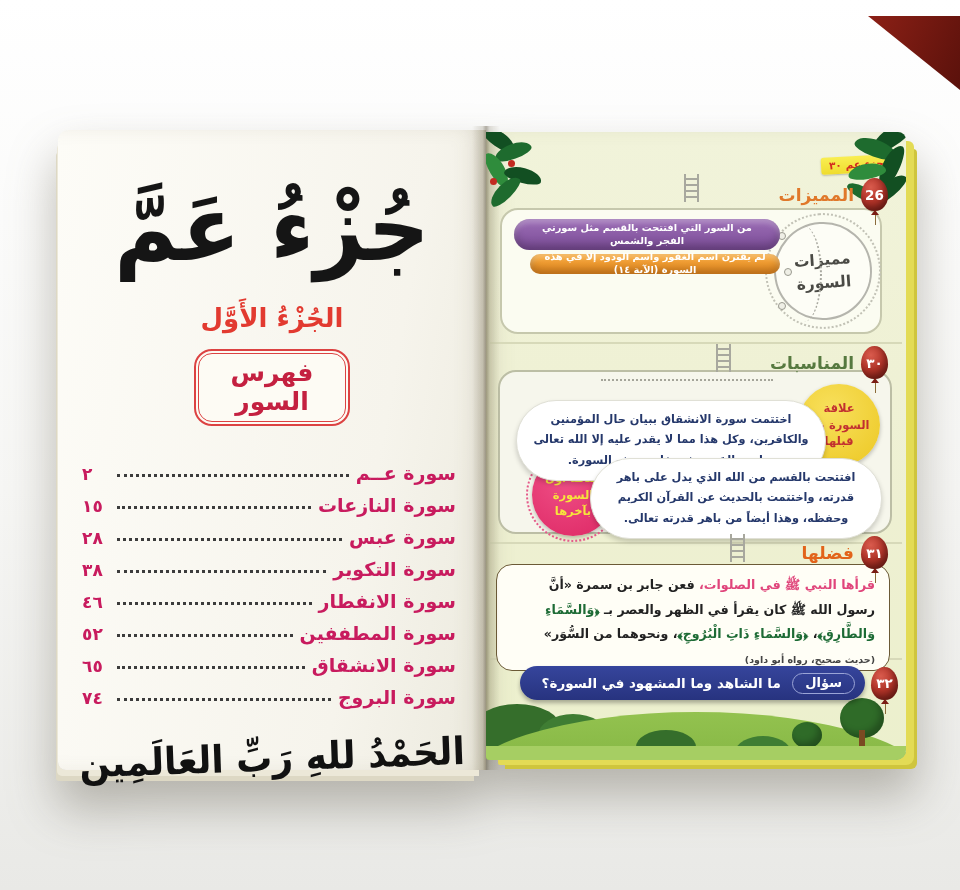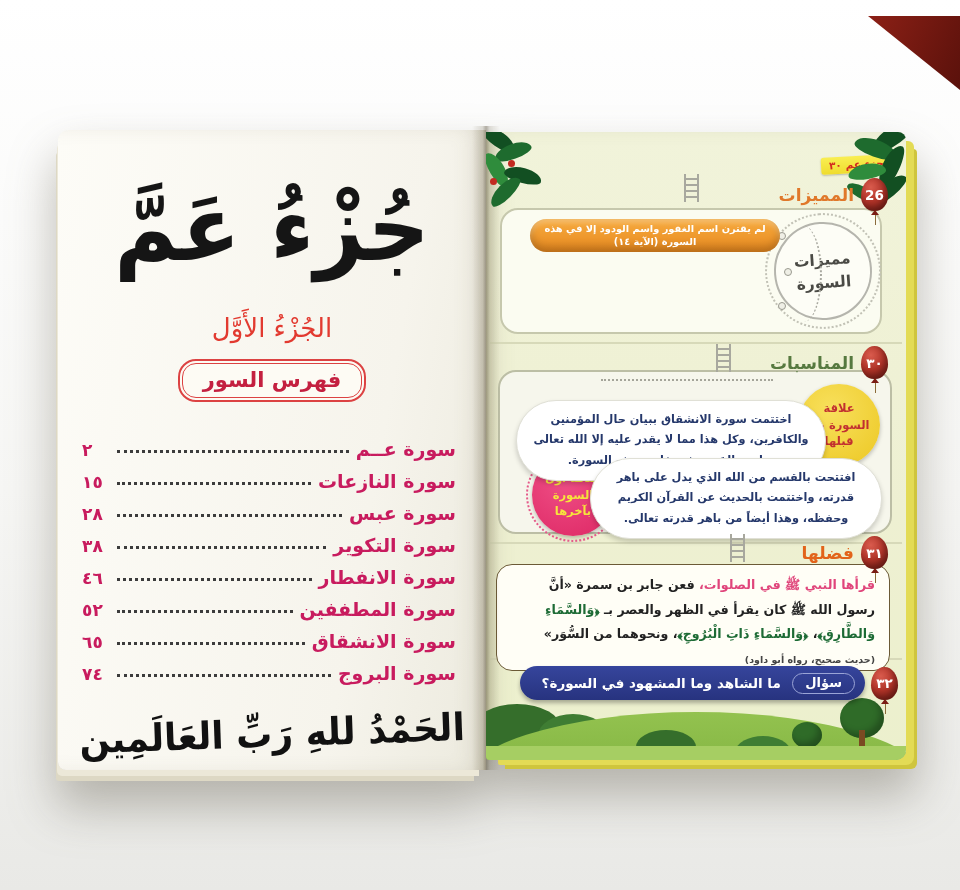--- a/index.html
+++ b/index.html
@@ -26,23 +26,23 @@
     background:linear-gradient(180deg,#f1f3da 0%,#eef0d2 60%,#ecf0cd 100%);
     border-radius:0 8px 10px 4px;
     box-shadow:10px 7px 0 -2px #e3db55, 15px 13px 0 -4px #cfc53d, inset 16px 0 24px -14px rgba(120,110,80,.35);
     overflow:hidden;}
   .spine{position:absolute; left:414px; top:8px; width:28px; height:644px; z-index:3;
     background:linear-gradient(90deg,rgba(0,0,0,0) 0%,rgba(90,80,50,.18) 38%,rgba(60,50,25,.38) 50%,rgba(90,80,50,.16) 64%,rgba(0,0,0,0) 100%);}
   
   .callig{margin-top:22px; height:150px; display:flex; align-items:center; justify-content:center;
     font-size:86px; font-weight:bold; color:#151515; letter-spacing:-2px;
     font-family:"DejaVu Serif","DejaVu Sans",serif; transform:scaleY(1.06);}
-  .subtitle{margin-top:11px; font-size:26px; font-weight:normal; color:#e23a30;text-align:center;}
-  .index-pill{position:relative; margin:16px auto 0; width:188px; padding:7px 15px 8px;
-    border:2px solid #dc4242; border-radius:18px; color:#c42040; font-weight:bold; font-size:21px; background:#fdfbf4;}
+  .subtitle{margin-top:1px; font-size:26px; font-weight:bold; color:#e23a30;text-align:center;}
+  .index-pill{position:relative; margin:16px auto 0; width:156px; padding:7px 15px 8px;
+    border:2px solid #dc4242; border-radius:18px; color:#c42040; font-weight:bold; font-size:25px; background:#fdfbf4;}
   .index-pill::after{content:""; position:absolute; inset:2px; border:1px solid #dc4242; border-radius:14px;}
   .toc{margin:26px 30px 0 24px;}
   .toc-row{display:flex; direction:rtl; align-items:flex-end; height:32px; font-weight:bold;}
   .toc-name{color:#c81b5e; font-size:19px; white-space:nowrap;}
   .toc-dots{flex:1; border-bottom:3px dotted #3c3c3c; margin:0 7px 7px 7px; height:1px;}
   .toc-num{color:#c81b5e; font-size:17px; min-width:28px; text-align:left; direction:ltr;}
   .footer-callig{margin-top:28px; font-size:36px; font-weight:bold; color:#111;
     font-family:"DejaVu Serif","DejaVu Sans",serif; transform:rotate(-2deg) scaleY(1.05);}
   
   .page-right .divider{position:absolute; left:4px; right:4px; height:2px; background:#d7d9b9;}
@@ -71,21 +71,21 @@
     display:flex; align-items:center; justify-content:center; text-align:center;
     color:#4a4a45; font-weight:bold; font-size:15.5px; line-height:1.5;
     transform:rotate(-4deg); font-family:"DejaVu Serif","DejaVu Sans",serif;}
   .feat-circle::before{content:""; position:absolute; inset:-11px; border:2px dotted #c2c2b6; border-radius:50%;}
   .bars{position:absolute; left:12px; top:9px; width:266px; display:flex; flex-direction:column; gap:4px;}
   .bar{border-radius:999px; color:#fff; font-weight:bold; font-size:9.8px; line-height:1.3;
     display:flex; align-items:center; justify-content:center; text-align:center;
     padding:3px 14px; box-shadow:inset 0 -5px 8px rgba(0,0,0,.22), inset 0 4px 5px rgba(255,255,255,.25);}
   .bar-purple{background:linear-gradient(180deg,#9c6eb6,#7a4b96); height:31px;}
   .bar-blue{background:linear-gradient(180deg,#7cb9e9,#5596cd); height:35px; width:97%;}
-  .bar-orange{background:linear-gradient(180deg,#f6ab3f,#e8891f); height:33px; width:94%;}
+  .bar-orange{background:linear-gradient(180deg,#f6ab3f,#e8891f); height:20px; width:94%;}
   .connector{position:absolute; left:284px; top:16px; width:36px; height:96px;
     border-right:2px dotted #a9a9a0; border-radius:0 50% 50% 0/0 50% 50% 0;}
   .node{position:absolute; width:8px; height:8px; border:1.5px solid #9a9a90; background:#efefe6; border-radius:50%;}
   
   .relations-box{position:absolute; top:238px; left:12px; right:14px; height:164px;
     background:#f6f6ec; border:2px solid #bcbea5; border-radius:18px; z-index:2;}
   .relations-box::before{content:""; position:absolute; top:7px; left:26%; right:30%;
     border-top:2.5px dotted #a5a59a;}
   .rel-row{position:absolute; left:6px; right:6px;}
   .tag-circle{position:absolute; width:82px; height:82px; border-radius:50%;
@@ -219,20 +219,21 @@
     </div>
     <div class="ladder" style="left:198px; top:42px;"></div>
 
     <div class="features-box">
       <div class="feat-circle">مميزات السورة</div>
       <div class="connector"></div>
       <div class="node" style="left:276px; top:22px;"></div>
       <div class="node" style="left:282px; top:58px;"></div>
       <div class="node" style="left:276px; top:92px;"></div>
       <div class="bars">
+        <div class="bar bar-purple">من السور التي افتتحت بالقسم مثل سورتي الفجر والشمس</div>
         <div class="bar bar-orange">لم يقترن اسم الغفور واسم الودود إلا في هذه السورة (الآية ١٤)</div>
       </div>
     </div>
 
     <div class="divider" style="top:210px;"></div>
 
     <div class="sec-head" style="top:214px; right:18px;">
       <span class="balloon">٣٠</span>
       <span class="sec-label lbl-green">المناسبات</span>
     </div>

